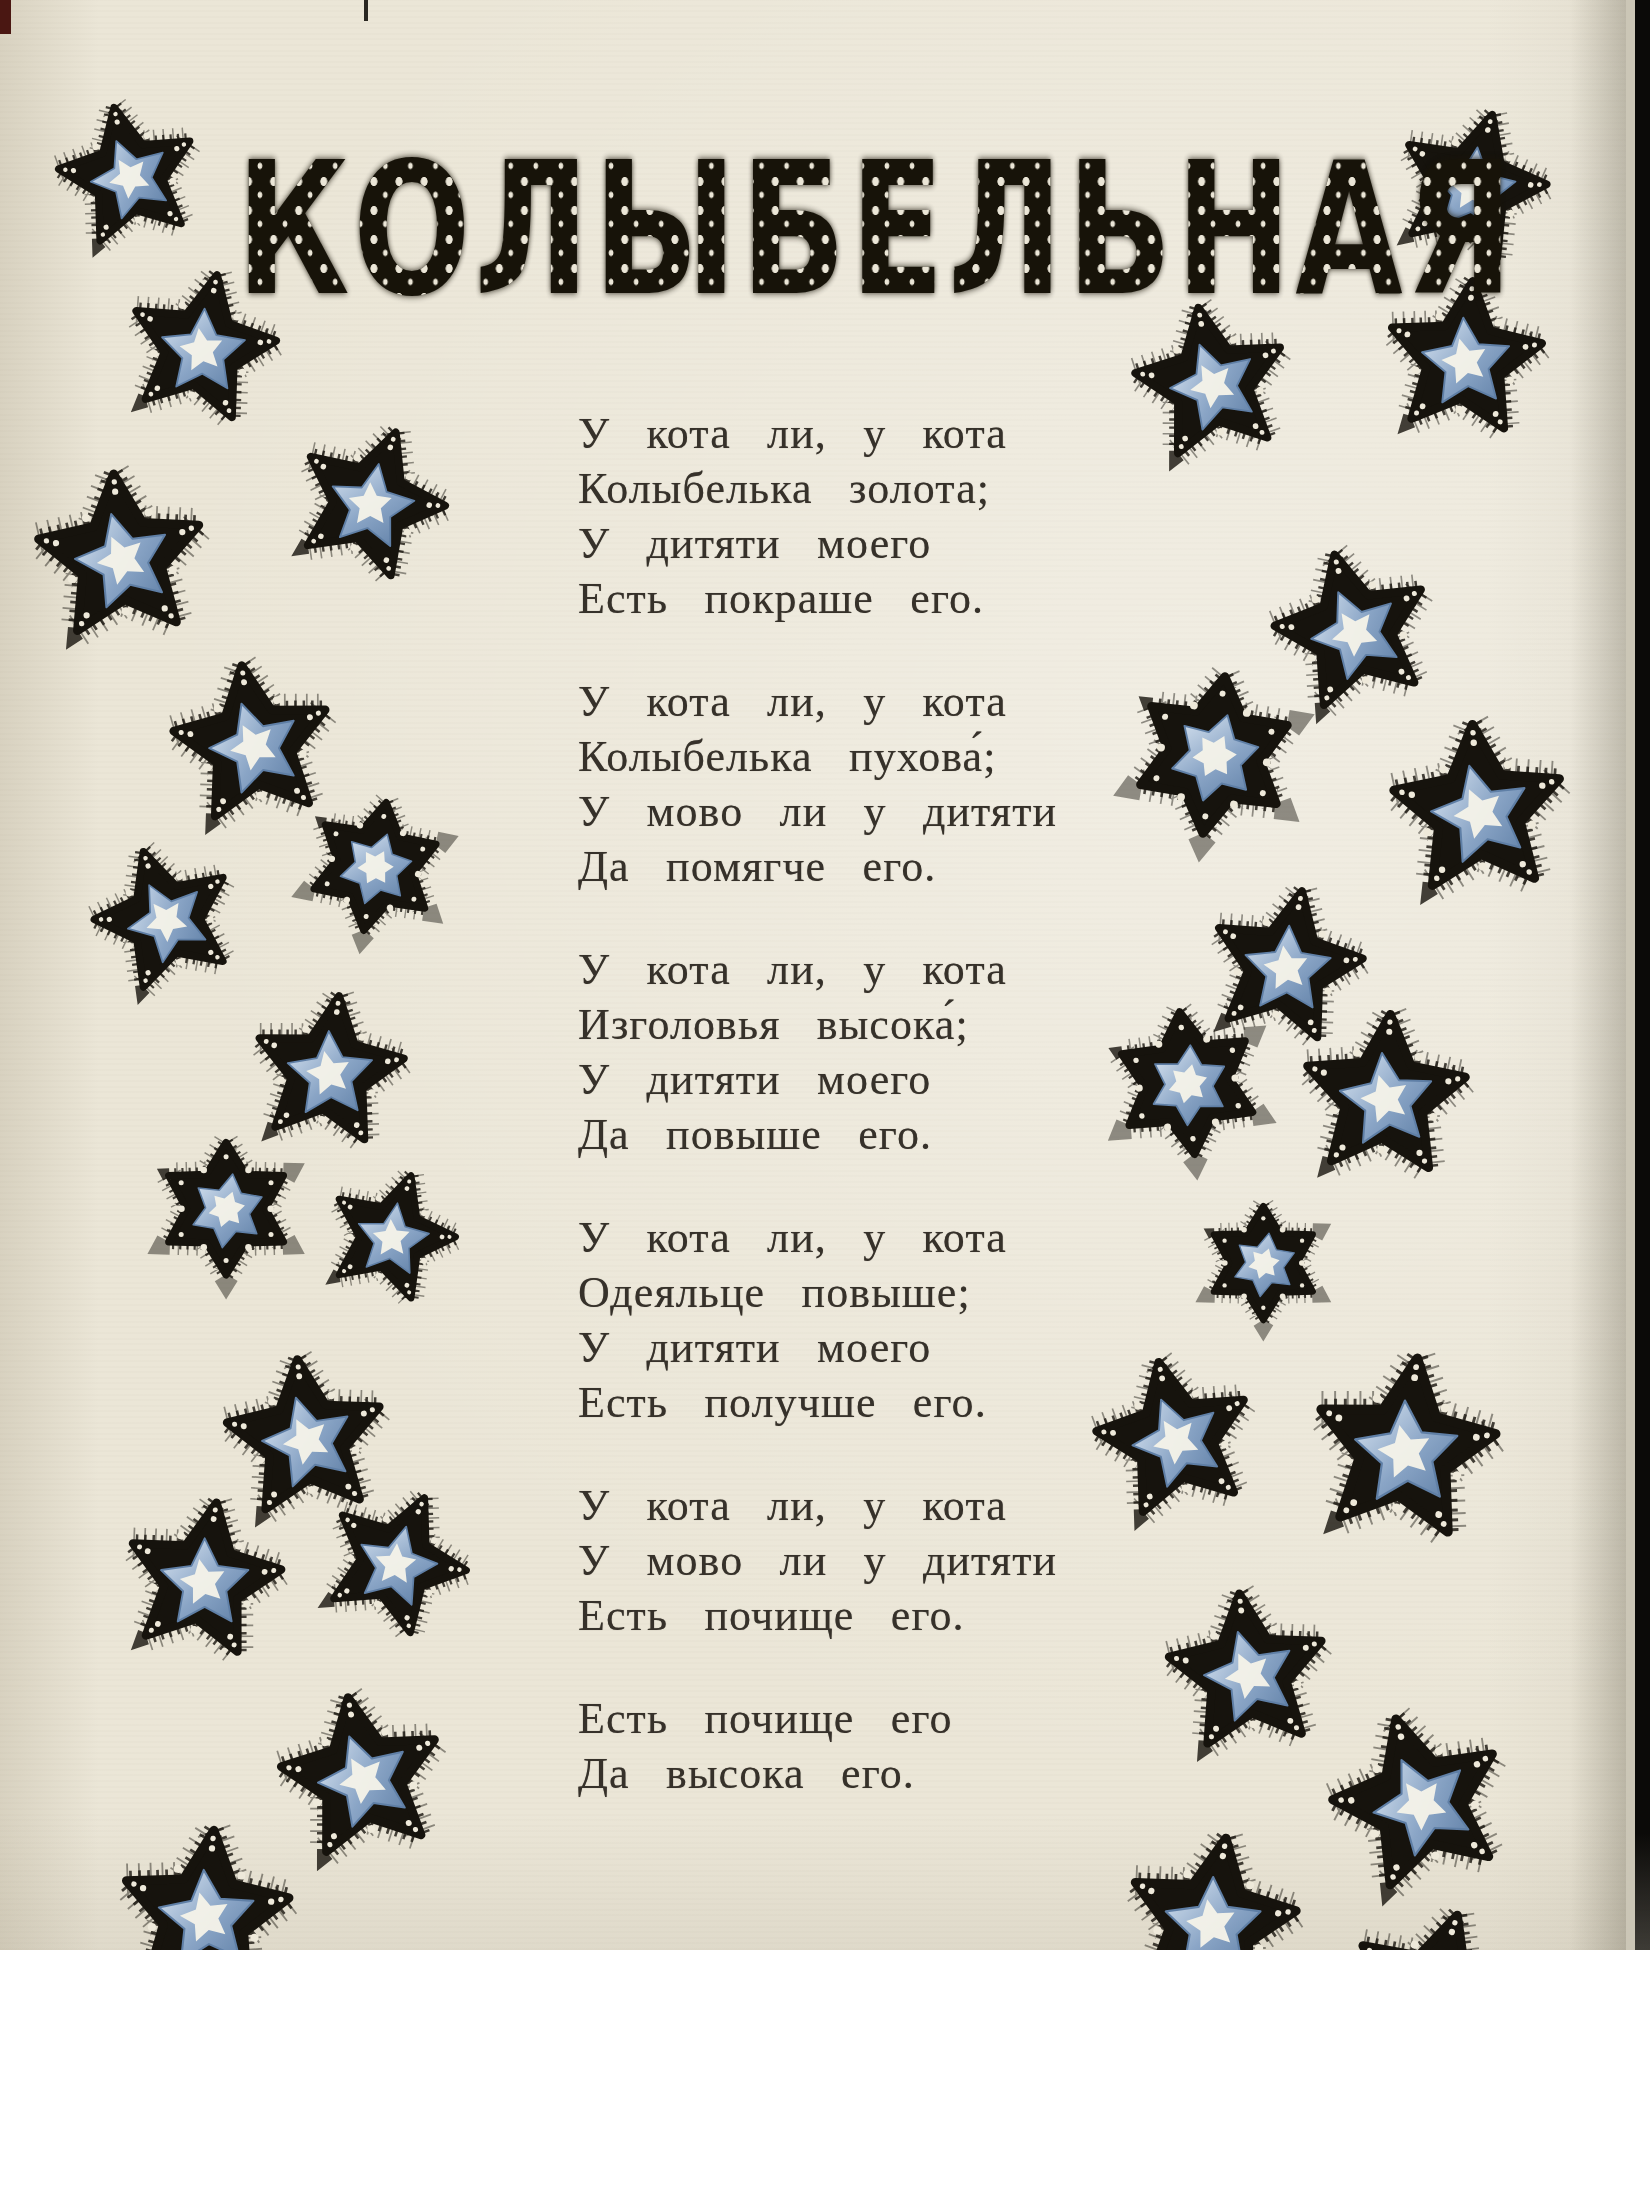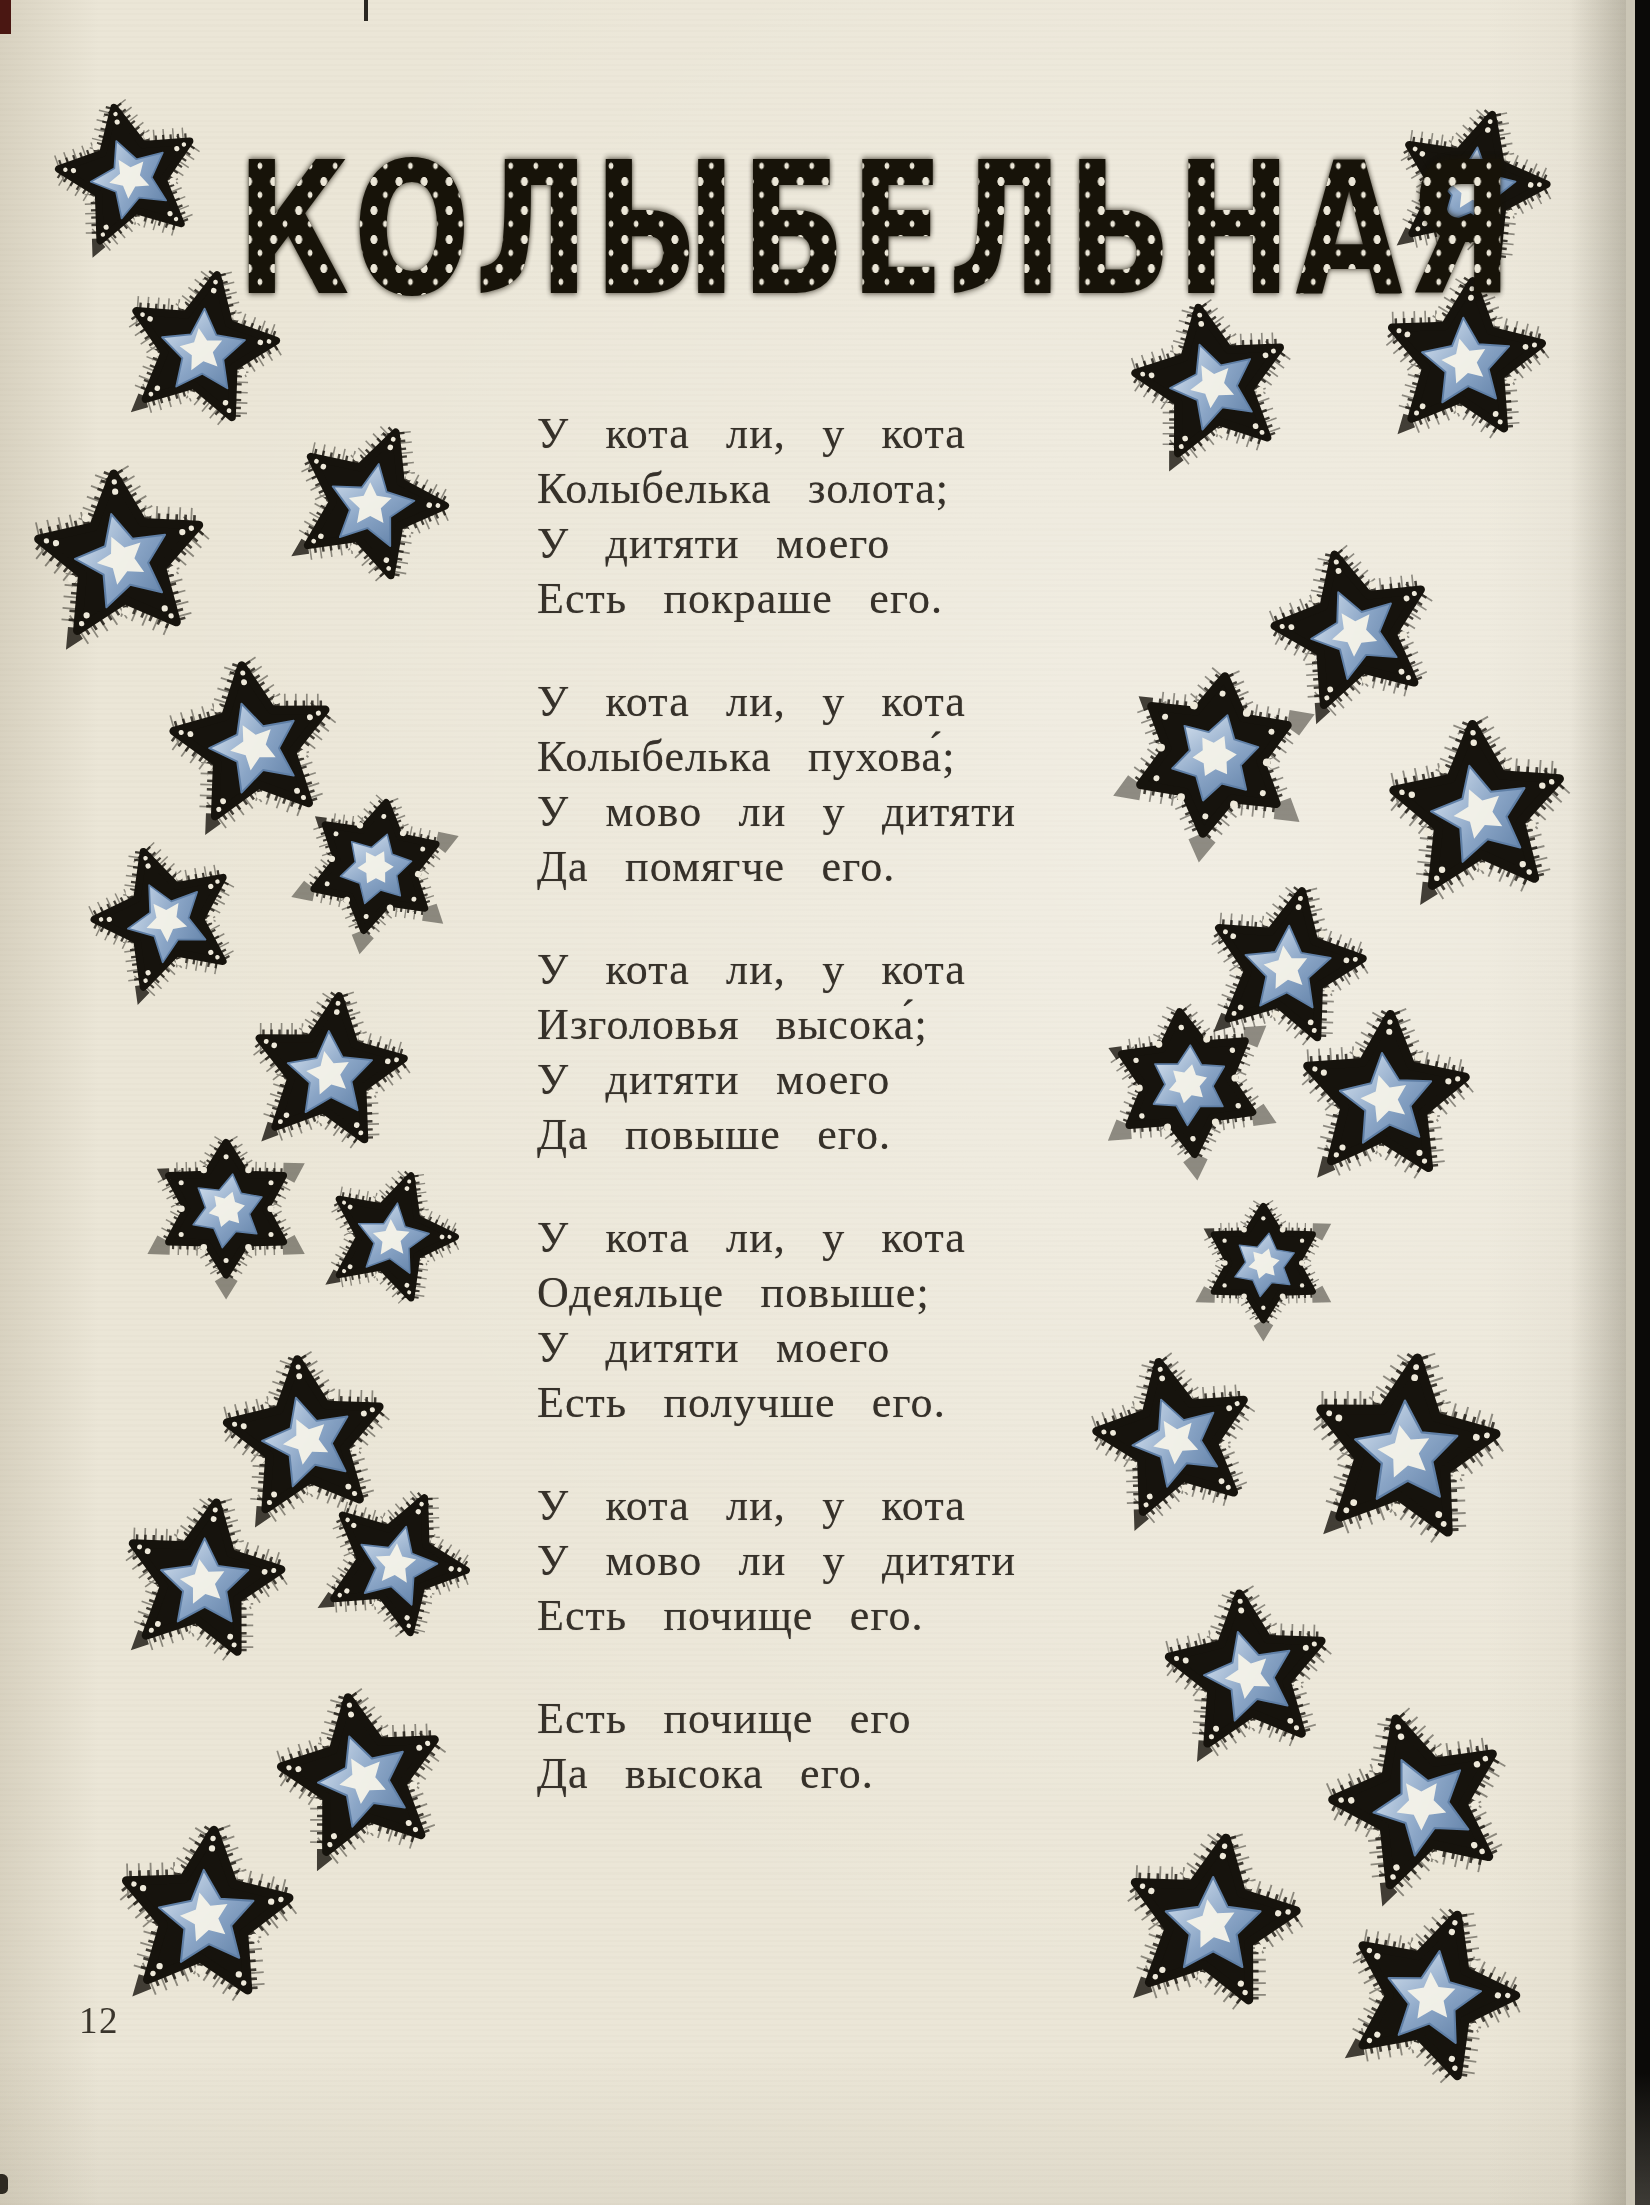--- a/index.html
+++ b/index.html
@@ -3,21 +3,21 @@
 <meta charset="utf-8">
 <style>
   :root{
     --paper:#ebe6d7; --ink:#36312a; --title-ink:#171309;
     --star-black:#16130d; --blue-mid:#8aa5c6; --blue-deep:#5f7fa6;
     --blue-light:#dde8f3; --star-core:#f6f3e9; --dot:#eee9da;
     --edge-black:#0b0a08; --edge-line:#cbc6b6;
   }
   html,body{margin:0;padding:0;}
   .page{
-    position:relative; width:1651px; height:2205px; overflow:hidden;
+    position:relative; width:1651px; height:1950px; overflow:hidden;
     font-family:"Liberation Serif", serif;
     background:
       radial-gradient(ellipse at 72% 38%, rgba(255,255,255,0.30), transparent 62%),
       linear-gradient(90deg, rgba(140,128,100,0.20), transparent 6%),
       linear-gradient(270deg, rgba(120,112,90,0.10) 0, transparent 10%),
       linear-gradient(0deg, rgba(120,110,88,0.10) 0, transparent 7%),
       repeating-linear-gradient(0deg, rgba(60,50,30,0.015) 0 2.1px, transparent 2.1px 5.6px),
       var(--paper);
   }
   
@@ -36,21 +36,21 @@
   .title-main{
     position:relative; display:inline-block;
     background:
       radial-gradient(circle, var(--paper) 0 4.2px, transparent 5px) 0 0 / 33px 29px,
       radial-gradient(circle, var(--paper) 0 2.8px, transparent 3.5px) 15px 13.4px / 33px 29px,
       var(--title-ink);
     -webkit-background-clip:text; background-clip:text; color:transparent;
     text-shadow:none;
   }
   
-  .poem{ position:absolute; left:537px; top:406px; color:var(--ink); }
+  .poem{ position:absolute; left:578px; top:406px; color:var(--ink); }
   .stanza{ margin-bottom:48px; }
   .line{
     font-size:44px; line-height:55px; height:55px; white-space:nowrap;
     letter-spacing:1.1px; word-spacing:0.55em;
     text-shadow:0 0 0.7px rgba(40,35,28,0.55);
   }
   
   .pagenum{
     position:absolute; left:79px; top:2000px; font-size:37px; line-height:42px;
     font-weight:normal; color:#3a352c; letter-spacing:1.4px;

